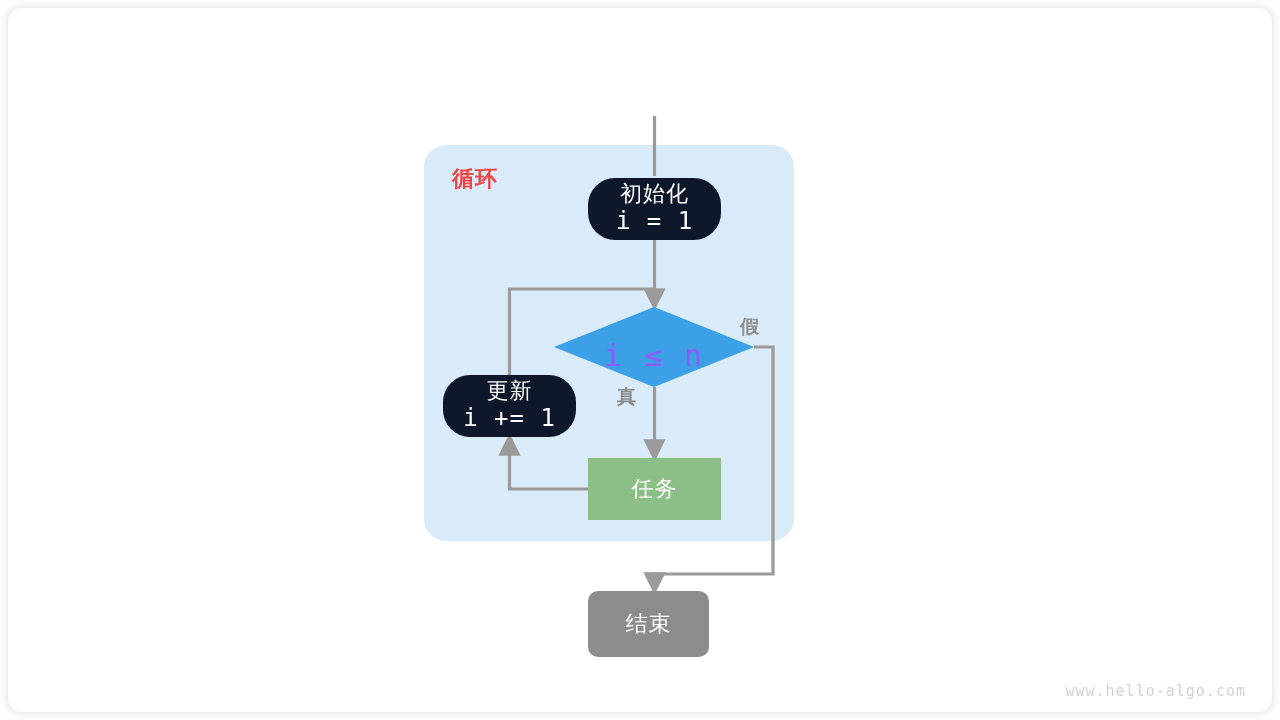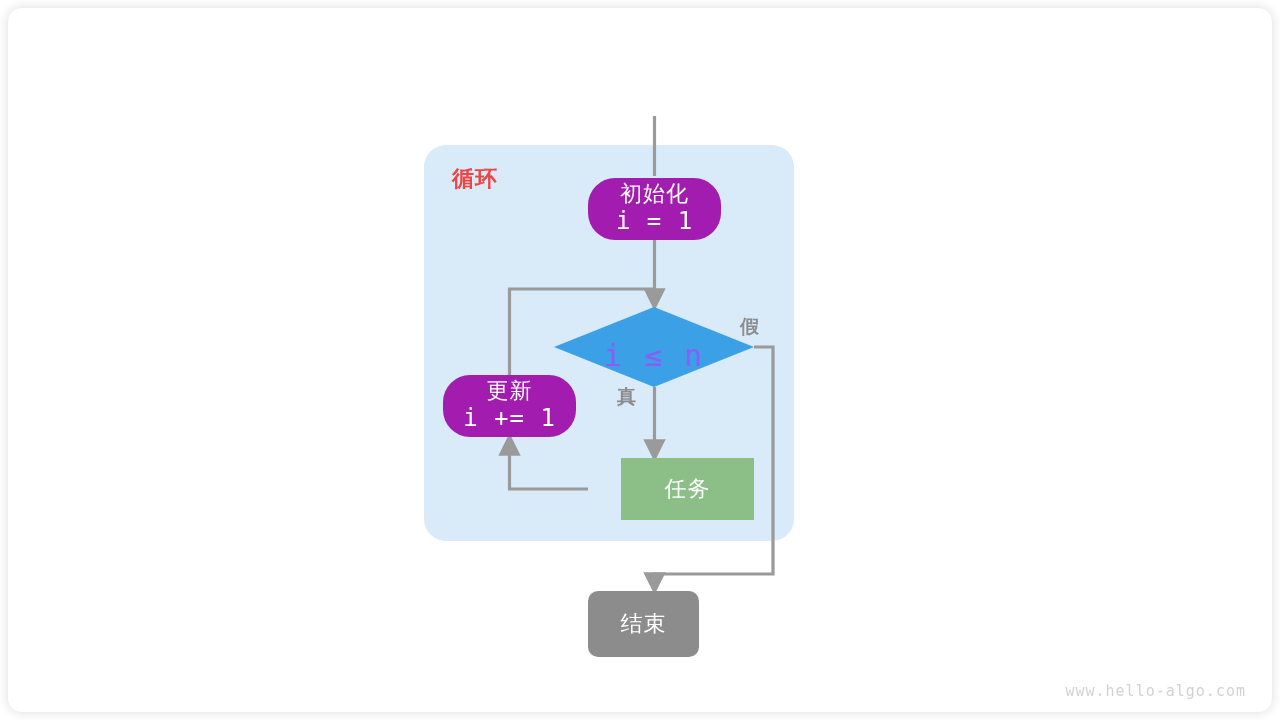--- a/index.html
+++ b/index.html
@@ -97,35 +97,34 @@
     line-height: 1.22;
     letter-spacing: 1px;
   }
 
   .terminal {
     background: #8c8c8c;
     border-radius: 10px;
   }
 
   .process-blue {
-    background: #a21caf;
+    background: #0f172a;
     border-radius: 27px;
   }
 
   .process-green {
     background: #8cbf87;
-    margin-left: 33px;
   }
 
   
   #node-start   { left: 588px; top: 50px;  width: 133px; height: 66px; }
   #node-init    { left: 588px; top: 178px; width: 133px; height: 62px; }
   #node-update  { left: 443px; top: 375px; width: 133px; height: 62px; }
   #node-task    { left: 588px; top: 458px; width: 133px; height: 62px; }
-  #node-end     { left: 588px; top: 591px; width: 111px; height: 66px; }
+  #node-end     { left: 588px; top: 591px; width: 121px; height: 66px; }
 
   
   .decision-wrap {
     position: absolute;
     left: 554px;
     top: 307px;
     width: 200px;
     height: 80px;
   }
   .decision-shape {

